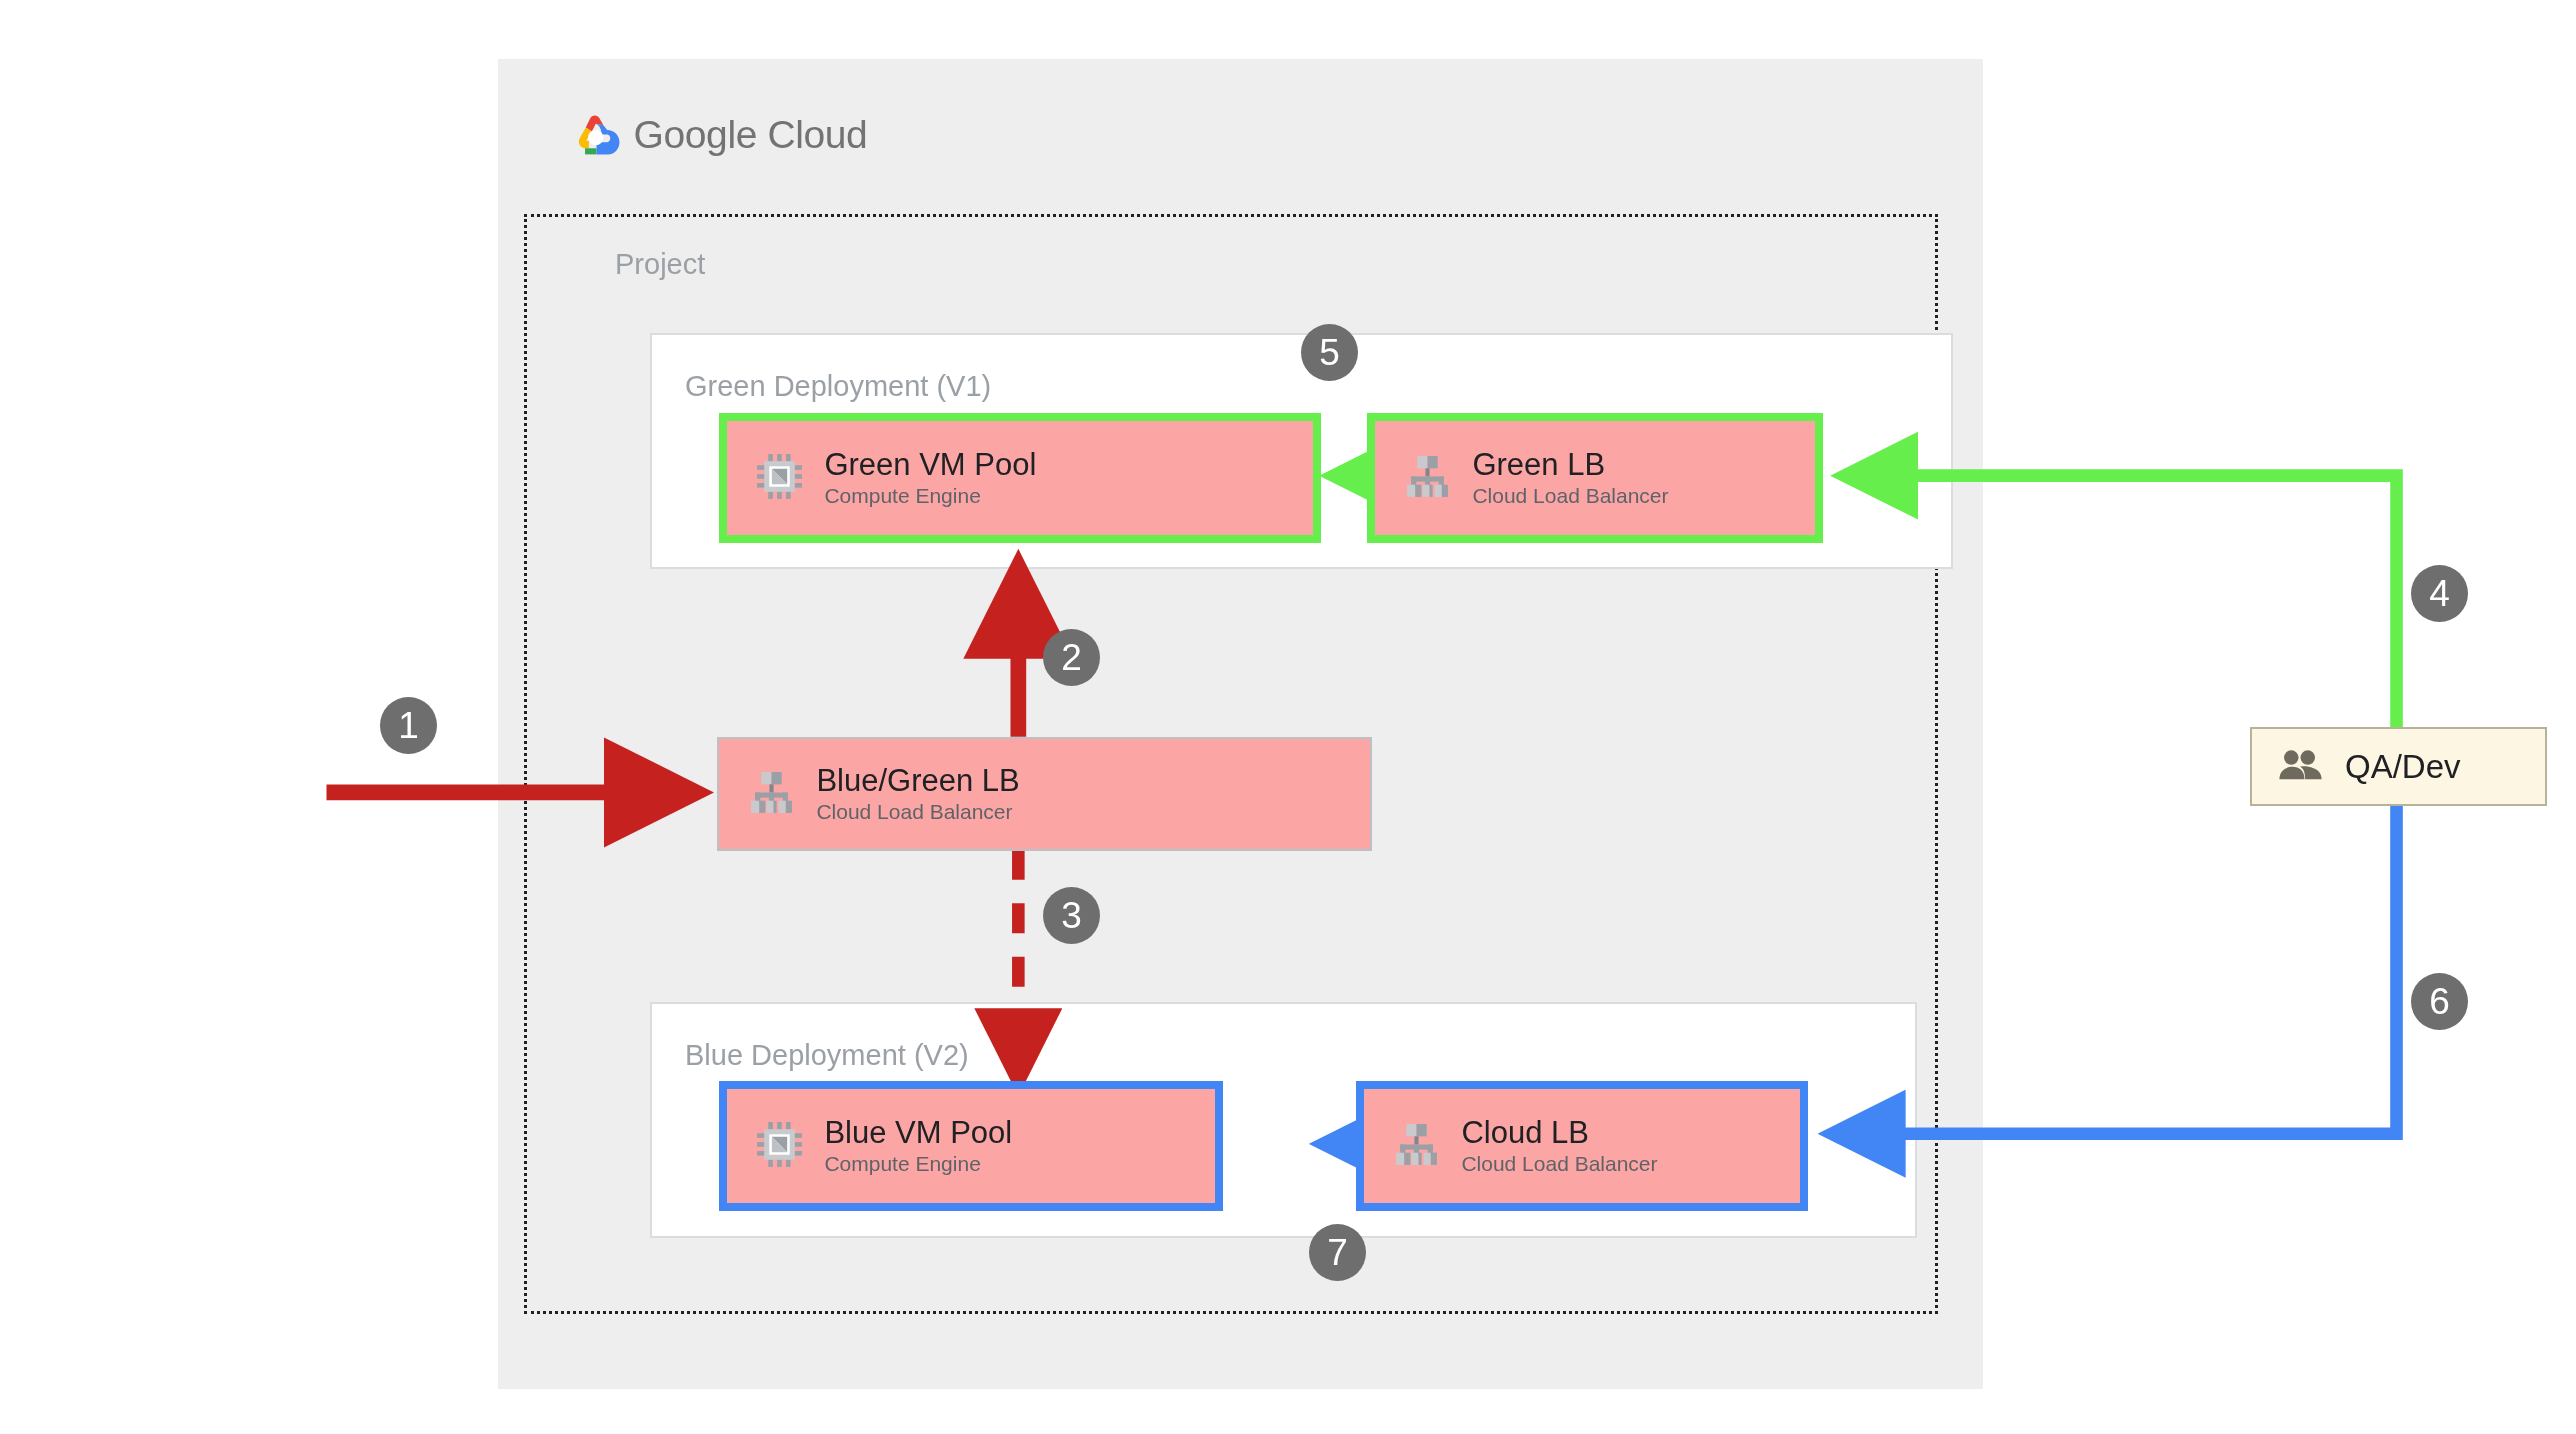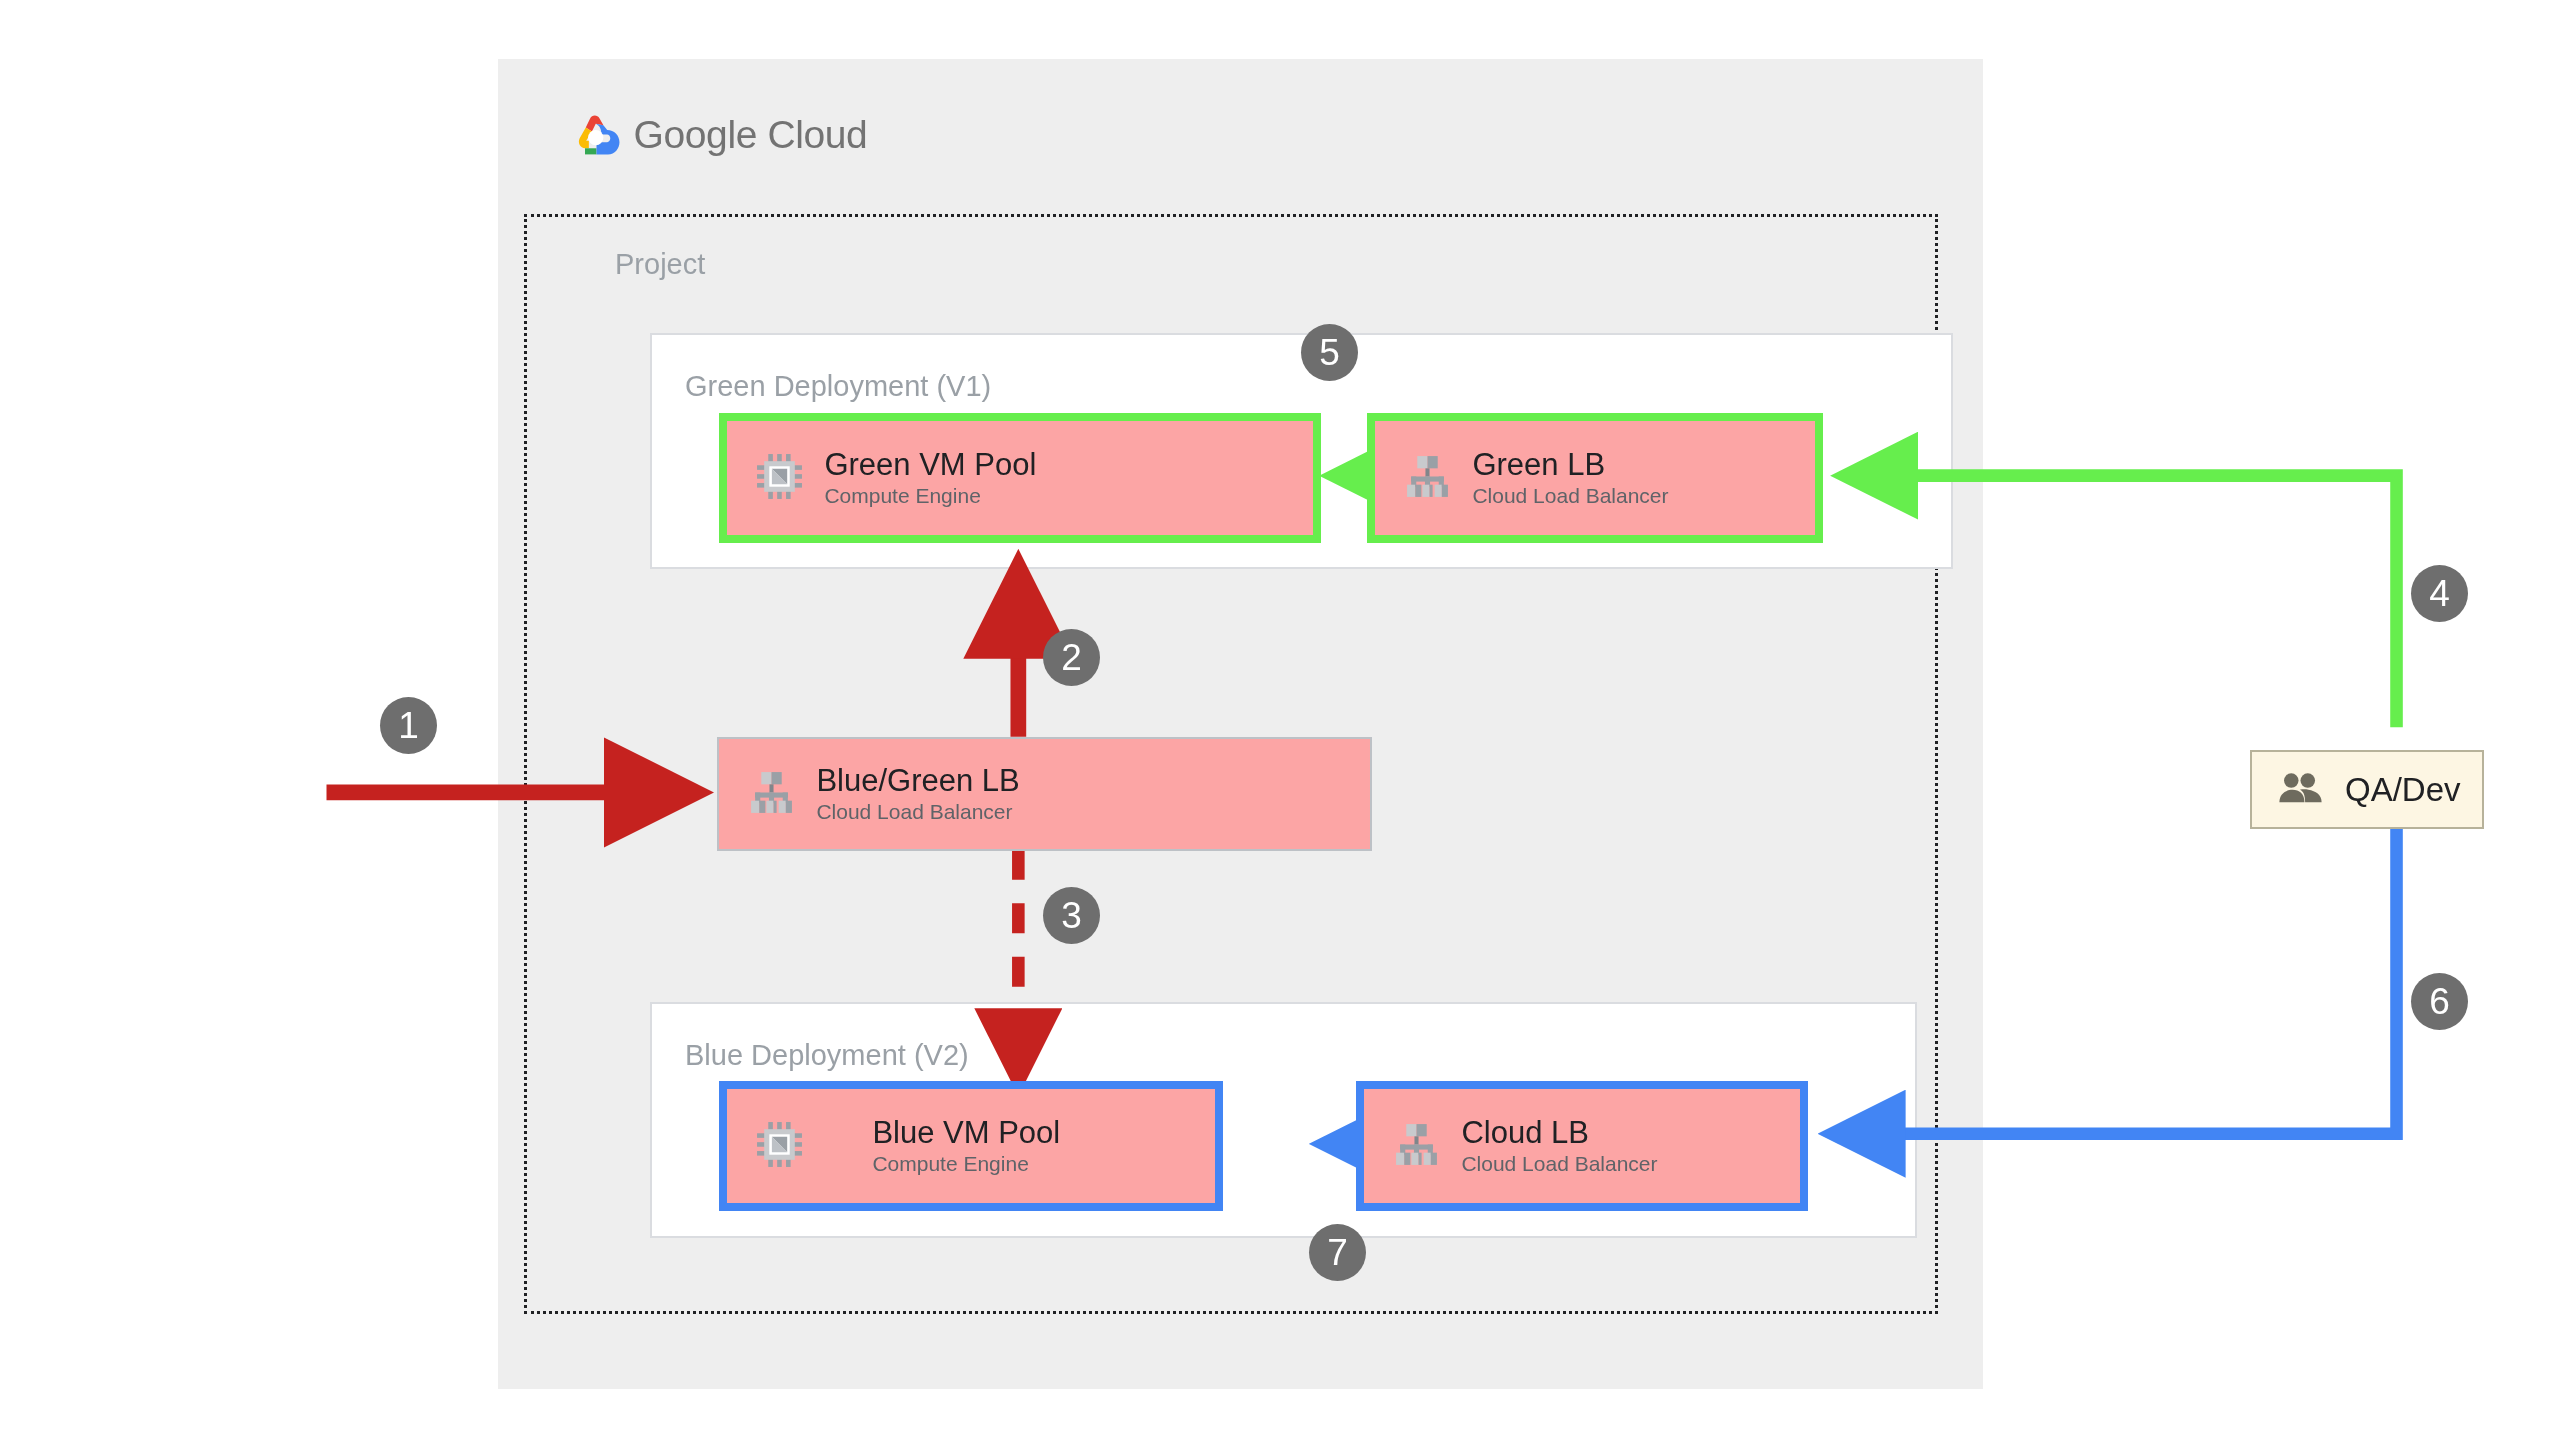--- a/index.html
+++ b/index.html
@@ -50,32 +50,32 @@
   .node.green{border:8.6px solid #66ee4d;}
   .node.blue{border:8.6px solid #4285f4;}
   .node .icon{flex:0 0 auto;margin-left:28px;margin-right:20.4px;}
   .node .txt{display:flex;flex-direction:column;justify-content:center;}
   .node .title{font-size:31px;color:#202124;line-height:1.18;white-space:nowrap;}
   .node .sub{font-size:21px;color:#5f6368;line-height:1.18;white-space:nowrap;}
 
   #green-vm-pool{left:719px;top:413px;width:602px;height:130px;}
   #green-lb{left:1367px;top:413px;width:456px;height:130px;}
   #bluegreen-lb{left:717px;top:737px;width:655px;height:114px;}
-  #blue-vm-pool{left:719px;top:1081px;width:504px;height:130px;gap:48px;}
+  #blue-vm-pool{left:719px;top:1081px;width:504px;height:130px;}
   #blue-lb{left:1356px;top:1081px;width:452px;height:130px;}
 
   
   .actor{
     position:absolute;box-sizing:border-box;background:#fdf6e3;border:2.4px solid #b7b29a;
     display:flex;align-items:center;
   }
   .actor .icon{flex:0 0 auto;margin-left:23.6px;margin-right:20.4px;}
   .actor .label{font-size:33px;color:#202124;white-space:nowrap;}
   #users-box{left:55px;top:735px;width:271px;height:116px;}
-  #qadev-box{left:2250px;top:750px;width:234px;height:79px;align-items:center;}
+  #qadev-box{left:2250px;top:727px;width:297px;height:79px;align-items:center;}
 
   
   .badge{
     position:absolute;width:57px;height:57px;border-radius:50%;background:#6e6e6e;
     color:#ffffff;font-size:37px;display:flex;align-items:center;justify-content:center;
     font-weight:400;
   }
   #badge-1{left:380px;top:697px;}
   #badge-2{left:1043px;top:629px;}
   #badge-3{left:1043px;top:887px;}

